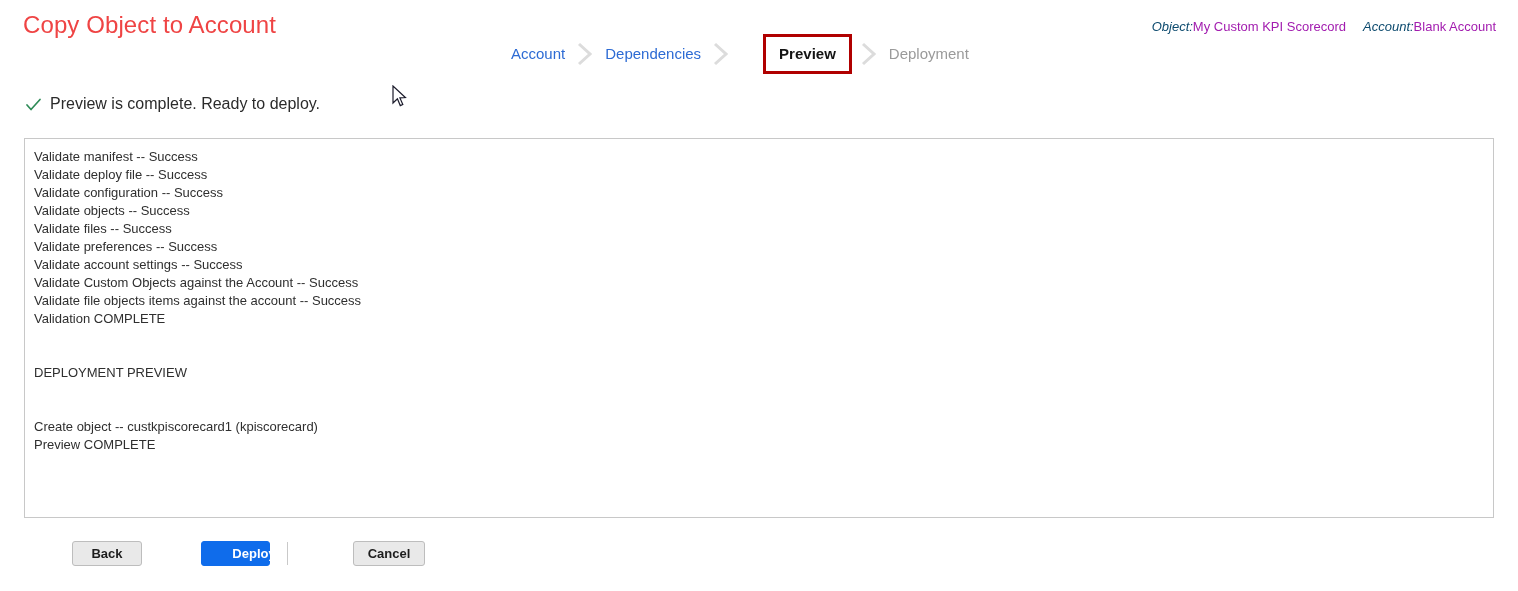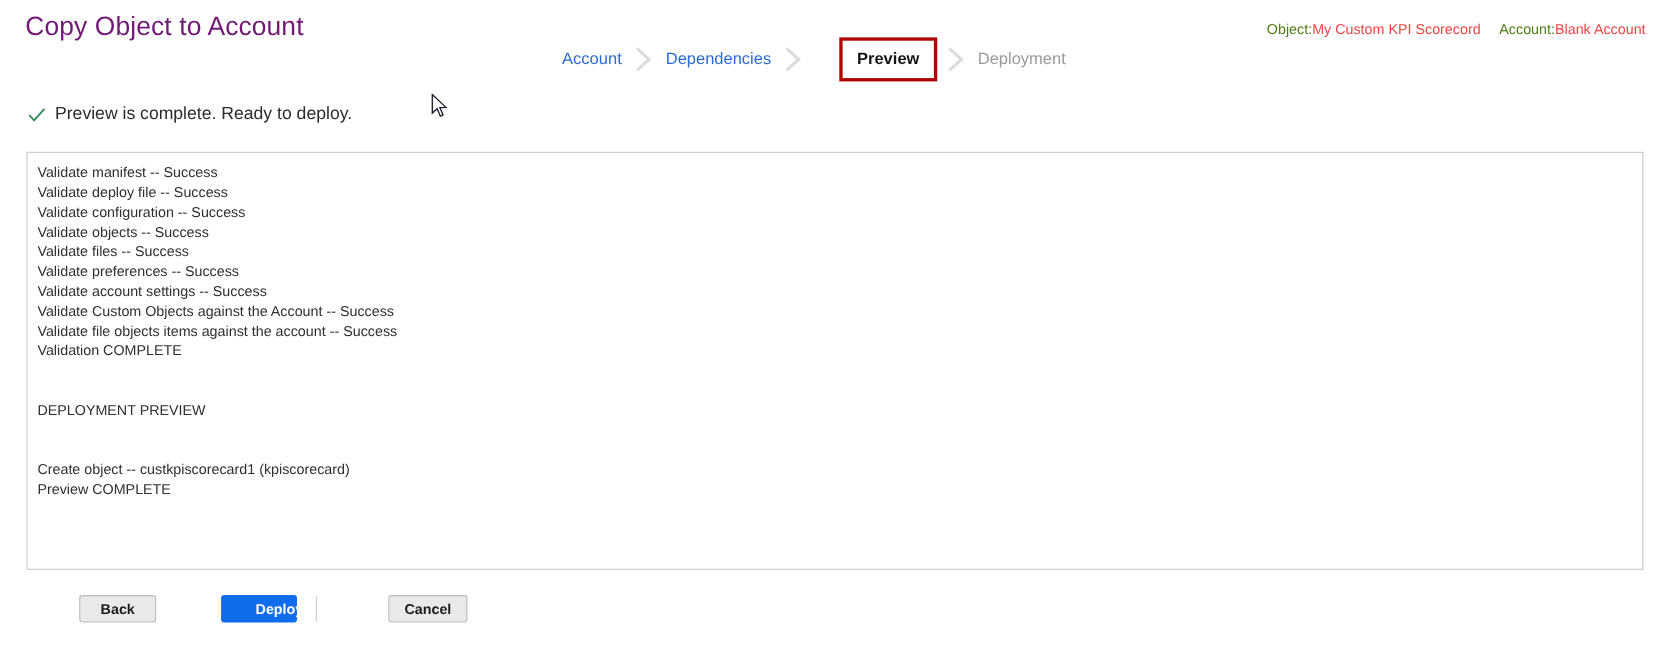--- a/index.html
+++ b/index.html
@@ -21,21 +21,21 @@
   #header {
     position: relative;
     height: 86px;
   }
   #page-title {
     position: absolute;
     left: 23px;
     top: 11px;
     font-size: 24px;
     font-weight: 400;
-    color: #701a75;
+    color: #ef4444;
     letter-spacing: 0.1px;
     white-space: nowrap;
   }
 
   
   #stepper {
     position: absolute;
     left: 508px;
     top: 33px;
     display: flex;
@@ -78,22 +78,22 @@
   
   #meta {
     position: absolute;
     right: 22px;
     top: 19px;
     display: flex;
     gap: 17px;
     font-size: 13px;
     white-space: nowrap;
   }
-  .meta-label { color: #4d7c0f; }
-  .meta-value { color: #ef4444; margin-top: 28px; }
+  .meta-label { color: #0c4a6e; font-style: italic; }
+  .meta-value { color: #a21caf; margin-top: 28px; }
 
   
   #status {
     position: absolute;
     left: 25px;
     top: 95px;
     display: flex;
     align-items: center;
     gap: 8px;
   }

